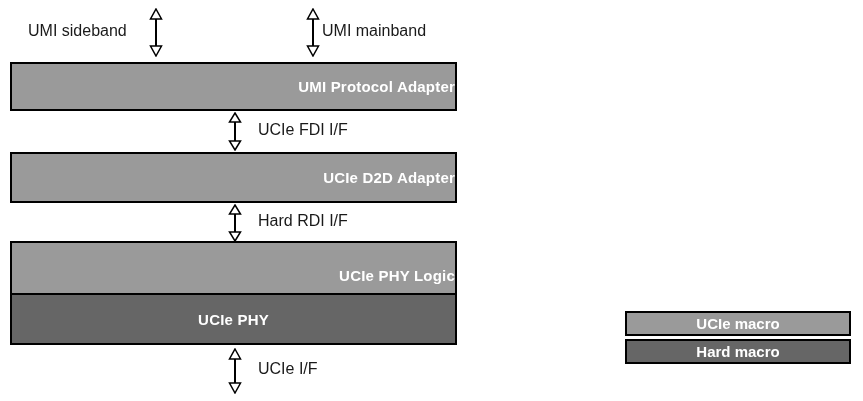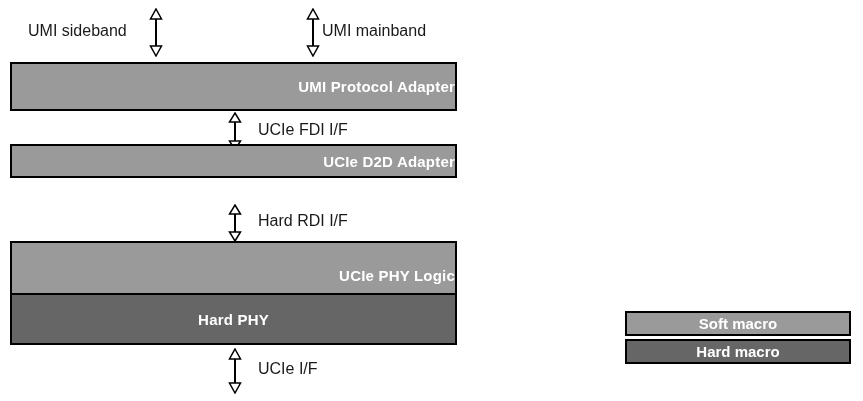--- a/index.html
+++ b/index.html
@@ -39,21 +39,21 @@
     align-items: center;
     justify-content: center;
     font-size: 15px;
     font-weight: bold;
     color: #ffffff;
     letter-spacing: 0.2px;
   }
   .box-soft { background: #9a9a9a; justify-content: flex-end; }
   .box-hard { background: #666666; }
   .box-protocol-adapter { top: 62px;  height: 49px; }
-  .box-d2d-adapter      { top: 144px; height: 34px; }
+  .box-d2d-adapter      { top: 152px; height: 51px; }
   .box-phy-logic        { top: 241px; height: 68px; }
   .box-phy              { top: 293px; height: 52px; }
   
   .arrow {
     position: absolute;
     width: 14px;
   }
   .arr-sideband { left: 149px; top: 8px;   height: 49px; }
   .arr-mainband { left: 306px; top: 8px;   height: 49px; }
   .arr-fdi      { left: 228px; top: 112px; height: 39px; }
@@ -118,30 +118,30 @@
     <polygon points="7,1 12.5,10 1.5,10" fill="#fff" stroke="#000" stroke-width="1.5"></polygon>
     <polygon points="7,37 12.5,28 1.5,28" fill="#fff" stroke="#000" stroke-width="1.5"></polygon>
   </svg>
   <span class="txt-label lbl-rdi">Hard RDI I/F</span>
 
   <div class="box box-soft box-phy-logic">
     <span>UCIe PHY Logic</span>
   </div>
 
   <div class="box box-hard box-phy">
-    <span>Hard PHY</span>
+    <span>UCIe PHY</span>
   </div>
 
   <svg class="arrow arr-ucie" viewBox="0 0 14 46">
     <line x1="7" y1="10" x2="7" y2="36" stroke="#000" stroke-width="2"></line>
     <polygon points="7,1 12.5,11 1.5,11" fill="#fff" stroke="#000" stroke-width="1.5"></polygon>
     <polygon points="7,45 12.5,35 1.5,35" fill="#fff" stroke="#000" stroke-width="1.5"></polygon>
   </svg>
   <span class="txt-label lbl-ucie">UCIe I/F</span>
 
   <div class="legend-box legend-soft">
-    <span>Soft macro</span>
+    <span>UCIe macro</span>
   </div>
   <div class="legend-box legend-hard">
     <span>Hard macro</span>
   </div>
 
 </div>
 
 </body></html>

